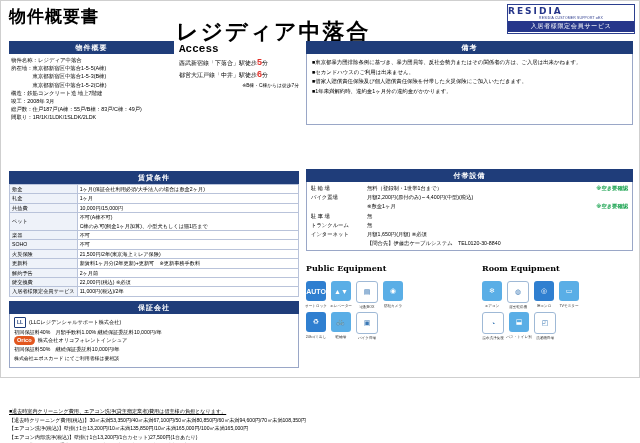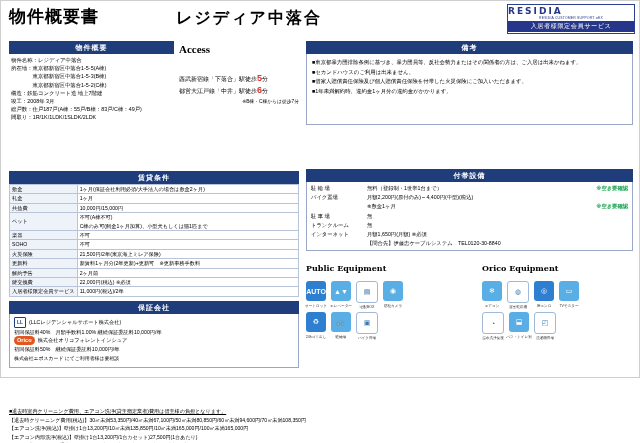--- a/index.html
+++ b/index.html
@@ -15,22 +15,22 @@
   .page{position:relative;width:640px;height:378px;box-sizing:border-box;border:1px solid #cfcfcf;}
 
   
   .hdr{position:absolute;left:0;top:0;width:640px;height:36px;}
   .hdr-title{
     position:absolute;left:8px;top:4px;
     font-size:17px;font-weight:bold;letter-spacing:1px;
     font-family:"DejaVu Sans","Liberation Sans",sans-serif;
   }
   .hdr-main{
-    position:absolute;left:175px;top:7px;
-    font-size:16px;font-weight:bold;letter-spacing:2px;
+    position:absolute;left:175px;top:16px;
+    font-size:22px;font-weight:bold;letter-spacing:2px;
     font-family:Liberation Serif, serif;
   }
   .hdr-logo{
     position:absolute;right:6px;top:3px;width:128px;height:30px;
     border:1px solid #2c3f8f;box-sizing:border-box;background:#fff;
   }
   .hdr-logo .lg1{
     font-size:9px;font-weight:bold;color:#26368a;
     letter-spacing:2px;padding-top:1px;font-family:"DejaVu Sans",sans-serif;
   }
@@ -67,22 +67,22 @@
   }
   .badge-orico{
     display:inline-block;background:#e2571f;color:#fff;font-weight:bold;
     font-size:5.6px;padding:0 3px;border-radius:6px;
   }
   .guar-note{font-size:4.9px;margin-top:2px;}
 
   
   .access{position:absolute;left:178px;top:42px;width:120px;}
   .access-ttl{
-    font-size:11px;font-weight:bold;font-family:Liberation Serif, serif;
-    margin-bottom:18px;
+    font-size:11px;font-weight:bold;font-family:Liberation Mono, monospace;
+    margin-bottom:2px;
   }
   .acc-line{font-size:6px;line-height:11px;white-space:nowrap;}
   .acc-num{color:#e2302a;font-weight:bold;font-size:9px;}
   .acc-sub{font-size:4.8px;text-align:right;margin-top:1px;}
 
   .remarks{position:absolute;left:305px;top:40px;width:327px;}
   .remarks-body{border:1px solid #9aa7c7;border-top:none;padding:4px 5px;font-size:5.4px;line-height:9.5px;min-height:62px;}
 
   .fuzoku{position:absolute;left:305px;top:168px;width:327px;}
   .fz-body{border:1px solid #9aa7c7;border-top:none;padding:2px 4px;font-size:5.3px;}
@@ -302,21 +302,21 @@
               <span class="cap">駐輪場</span>
             </div>
           <div class="icon wt">
               <span>▣</span>
               <span class="cap">バイク置場</span>
             </div>
         </div>
       </div>
 
       <div class="eqcol">
-        <div class="eq-ttl">Orico Equipment</div>
+        <div class="eq-ttl">Room Equipment</div>
         <div class="eqrow">
           <div class="icon lt">
               <span>❄</span>
               <span class="cap">エアコン</span>
             </div>
           <div class="icon wt">
               <span>◍</span>
               <span class="cap">浴室乾燥機</span>
             </div>
           <div class="icon">

